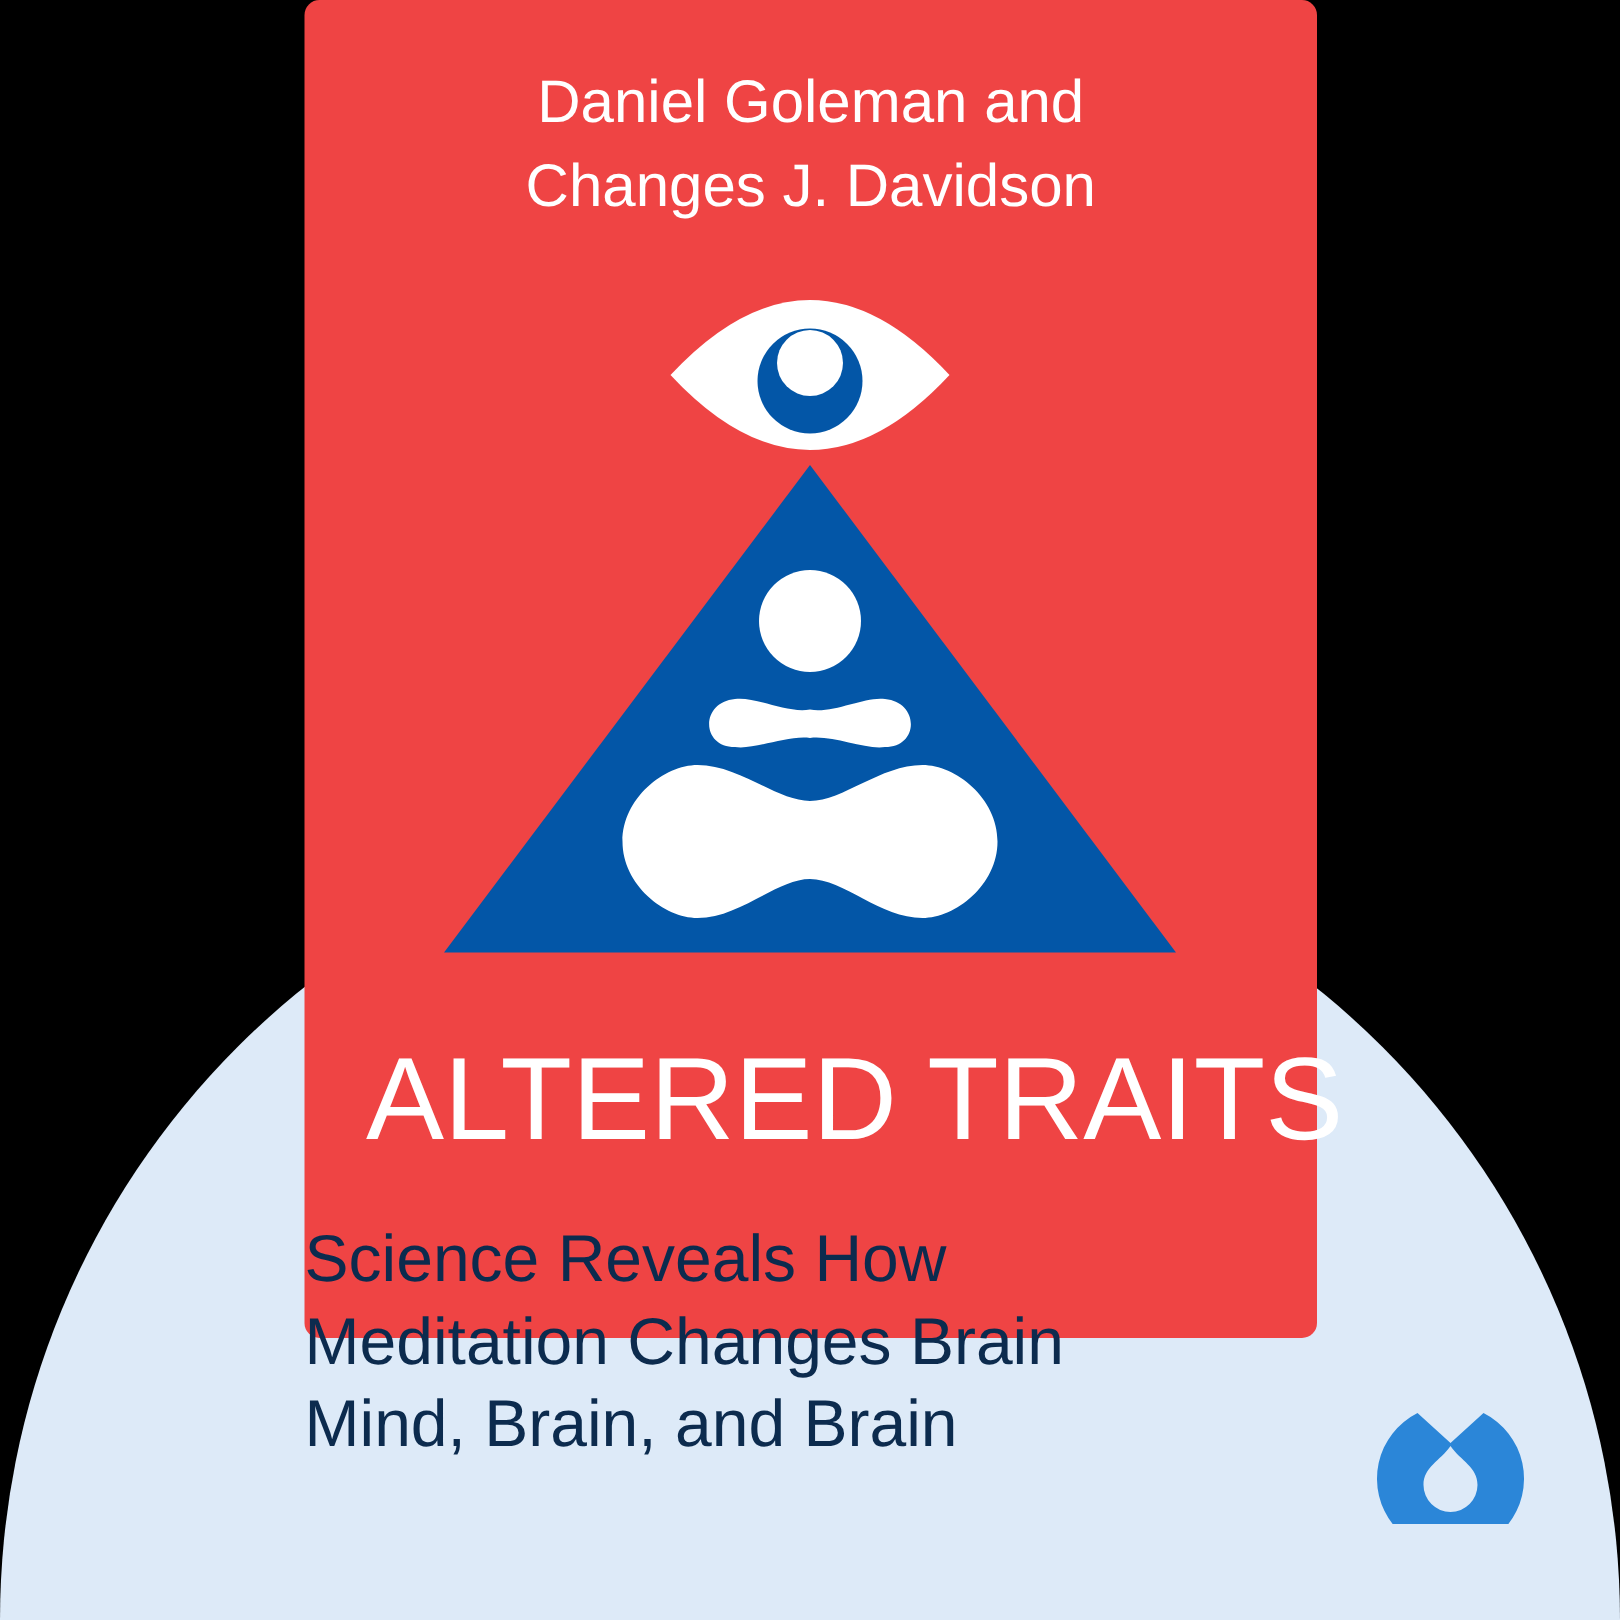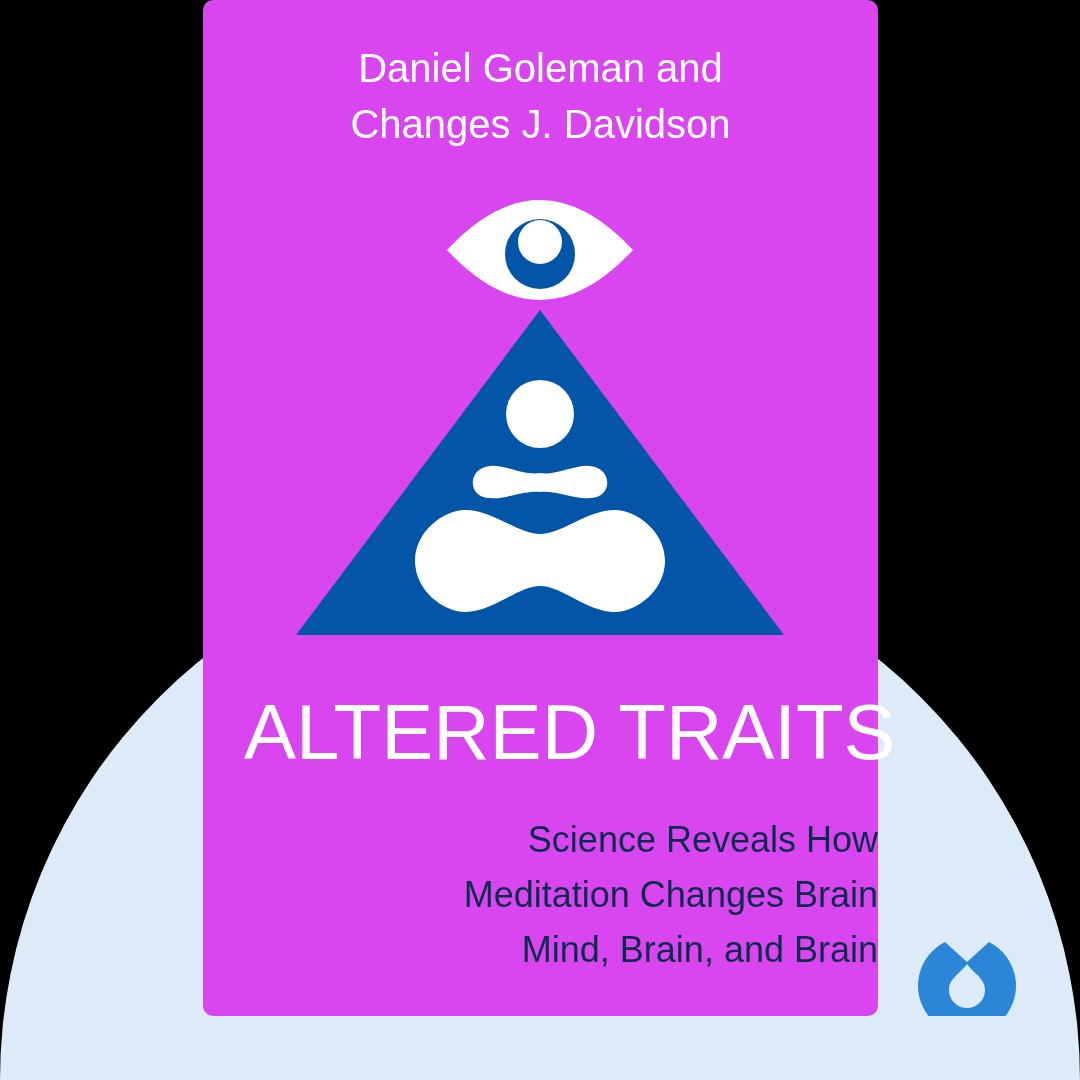--- a/index.html
+++ b/index.html
@@ -7,41 +7,41 @@
       width: 1080px; height: 1080px; position: relative; overflow: hidden;
       background: #000000;
       font-family: "Liberation Sans", "DejaVu Sans", sans-serif;
     }
     .bg-circle {
       position: absolute; left: 0; top: 540px;
       width: 1080px; height: 1080px; border-radius: 50%;
       background: #ddeaf8;
     }
     .book {
-      position: absolute; left: 203px; top: 0; width: 675px; height: 1016px;
-      background: #d946ef; border-radius: 10px;
+      position: absolute; left: 203px; top: 0; width: 675px; height: 892px;
+      background: #ef4444; border-radius: 10px;
     }
     .authors {
       position: absolute; left: 0; right: 0; top: 40px;
       text-align: center; color: #ffffff;
       font-size: 40px; line-height: 56px; letter-spacing: 0px;
     }
     .authors div { white-space: nowrap; }
     .art {
       position: absolute; left: 0; top: 0; width: 675px; height: 680px;
     }
     .title {
       position: absolute; left: 0; right: 0; top: 690px;
       text-align: center; color: #ffffff;
       font-size: 78px; line-height: 84px; letter-spacing: 0px; white-space: nowrap; padding-left: 41px;
     }
     .subtitle {
       position: absolute; left: 0; right: 0; top: 812px;
-      text-align: right; color: #0c2b4e;
-      font-size: 36px; line-height: 55px;
+      text-align: left; color: #0c2b4e;
+      font-size: 44px; line-height: 55px;
     }
     .subtitle div { white-space: nowrap; }
     .logo {
       position: absolute; left: 918px; top: 918px; width: 98px; height: 98px;
     }
   </style>
 </head>
 <body>
 
 <div class="bg-circle"></div>

